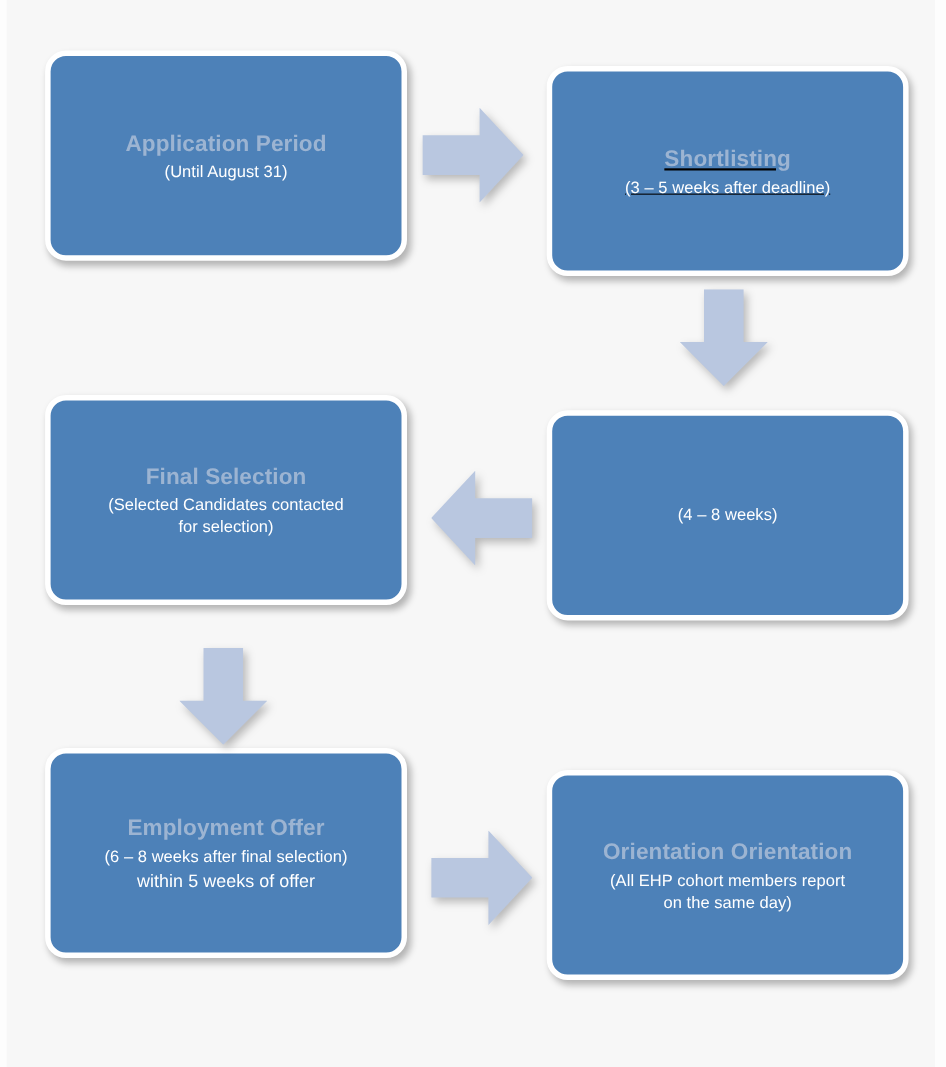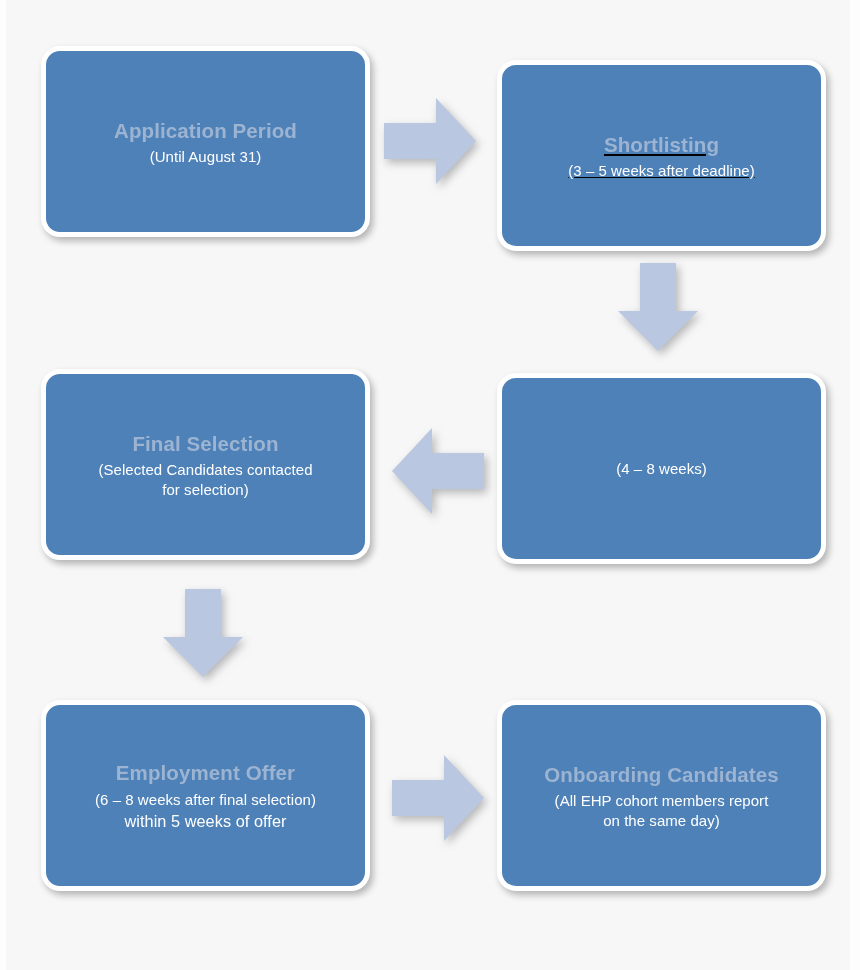--- a/index.html
+++ b/index.html
@@ -65,23 +65,23 @@
   }
   .node .line.small {
     font-size: 16.3px;
     line-height: 1.28;
     margin-top: 2px;
   }
 
   
   #node-application-period { left: 41px;  top: 46px;  }
   #node-shortlisting       { left: 497px; top: 60px; text-decoration: underline;  }
-  #node-final-selection    { left: 41px;  top: 369px; }
+  #node-final-selection    { left: 41px;  top: 359px; }
   #node-testing            { left: 497px; top: 373px; }
-  #node-employment-offer   { left: 41px;  top: 700px; }
+  #node-employment-offer   { left: 41px;  top: 680px; }
   #node-onboarding         { left: 497px; top: 700px; }
 
   
   .arrow {
     position: absolute;
     filter: drop-shadow(3px 4px 4px rgba(0,0,0,0.26));
   }
   .arrow svg { display: block; }
   #arrow-app-to-short   { left: 384px; top: 98px;  }
   #arrow-short-to-test  { left: 618px; top: 263px; }
@@ -114,21 +114,21 @@
     <div class="line">(4 – 8 weeks)</div>
   </div>
 
   <div class="node" id="node-employment-offer">
     <div class="title">Employment Offer</div>
     <div class="line">(6 – 8 weeks after final selection)</div>
     <div class="line small">within 5 weeks of offer</div>
   </div>
 
   <div class="node" id="node-onboarding">
-    <div class="title">Onboarding Candidates</div>
+    <div class="title">Orientation Orientation</div>
     <div class="line">(All EHP cohort members report</div>
     <div class="line">on the same day)</div>
   </div>
 
   <div class="arrow" id="arrow-app-to-short">
     <svg width="92" height="86" viewBox="0 0 92 86">
       <polygon points="0,25 52,25 52,0 92,43 52,86 52,61 0,61" fill="#b9c7e0"></polygon>
     </svg>
   </div>
 

